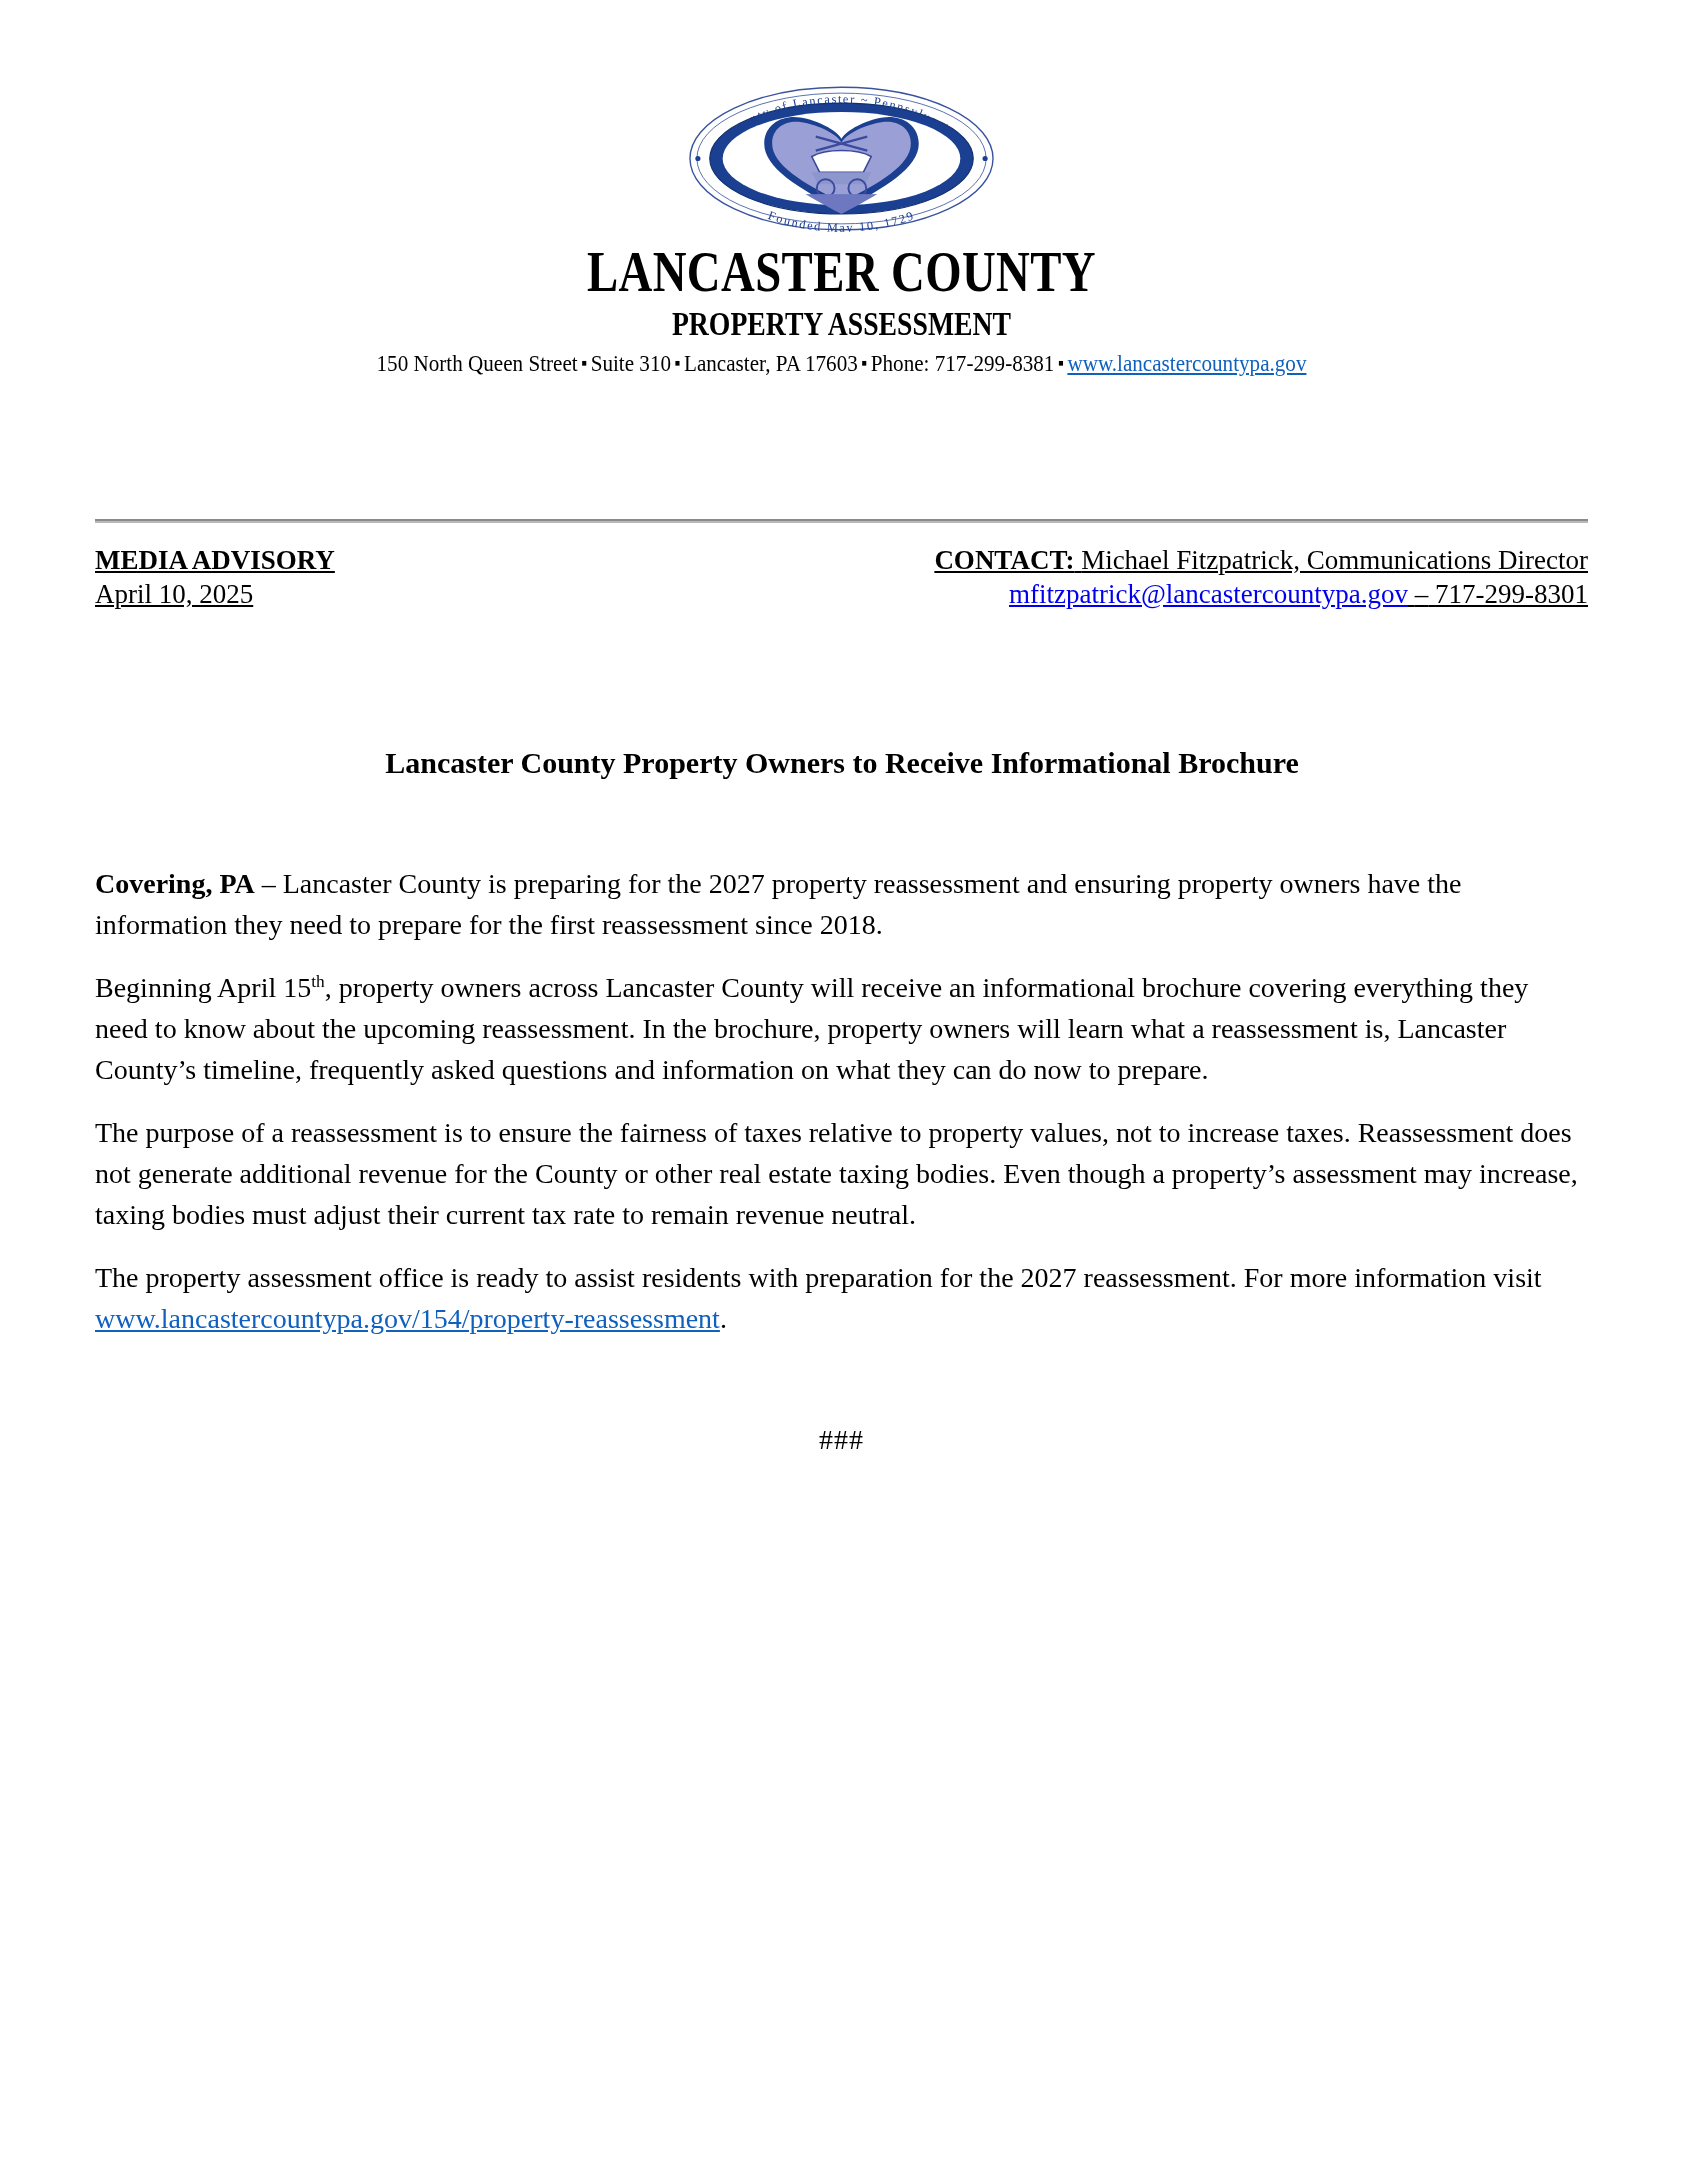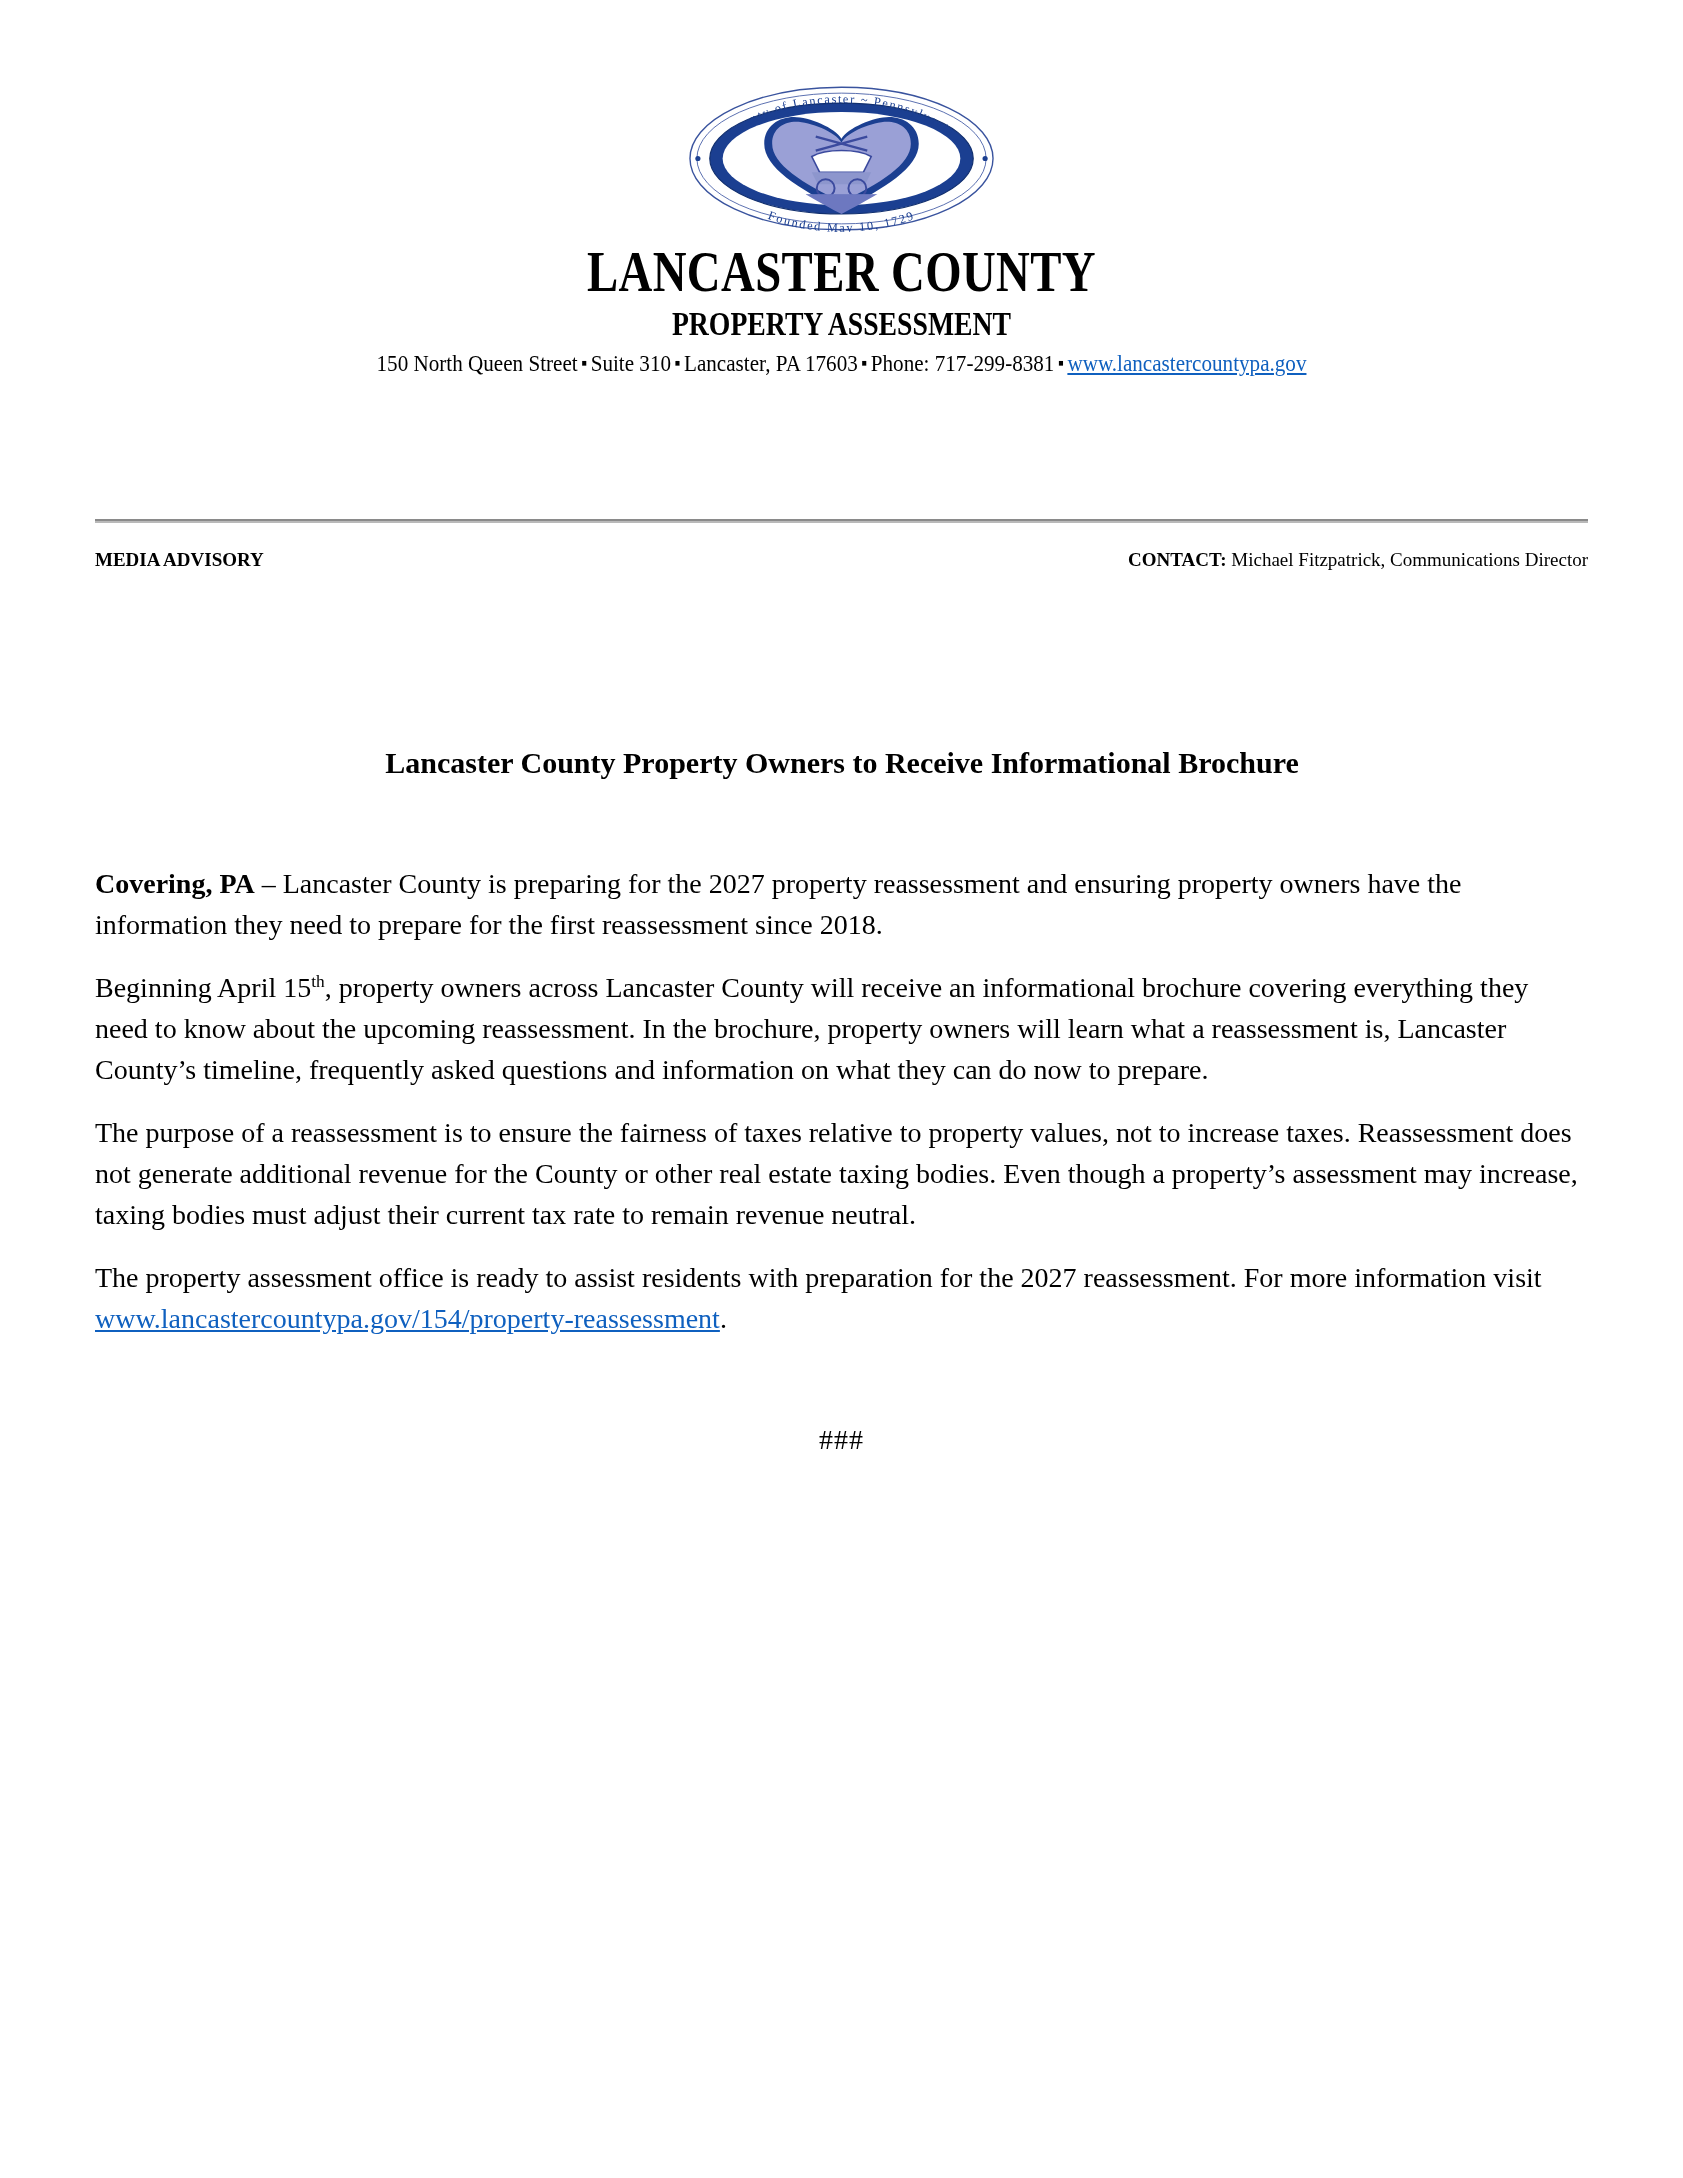--- a/index.html
+++ b/index.html
@@ -86,22 +86,23 @@
     border-bottom: 2px solid #b9b9b9;
     box-sizing: border-box;
   }
 
   
   .meta {
     position: absolute;
     left: 95px;
     top: 543px;
     width: 1493px;
-    font-size: 19px;
+    font-size: 27px;
     line-height: 34px;
+    text-decoration: underline;
   }
   .meta-row {
     display: flex;
     justify-content: space-between;
     align-items: baseline;
     white-space: nowrap;
   }
   .meta-left { text-align: left; }
   .meta-right { text-align: right; }
   .meta-label { font-weight: bold; }
@@ -245,20 +246,26 @@
   </div>
 
   <div class="rule"></div>
 
   <div class="meta">
     <div class="meta-row">
       <span class="meta-left meta-label">MEDIA ADVISORY</span>
       <span class="meta-right"><span class="meta-label">CONTACT:</span>
         <span>Michael Fitzpatrick, Communications Director</span></span>
     </div>
+    <div class="meta-row">
+      <span class="meta-left">April 10, 2025</span>
+      <span class="meta-right"><a class="link-bright" href="#">mfitzpatrick@lancastercountypa.gov</a>
+        <span>–</span>
+        <span>717-299-8301</span></span>
+    </div>
   </div>
 
 
   <div class="subhead">
     <div>Lancaster County Property Owners to Receive Informational Brochure</div>
   </div>
 
   <div class="body-copy">
 
     <p><b>Covering, PA</b><span> – Lancaster County is preparing for the 2027 property reassessment and ensuring property owners have the information they need to prepare for the first reassessment since 2018.</span></p>

